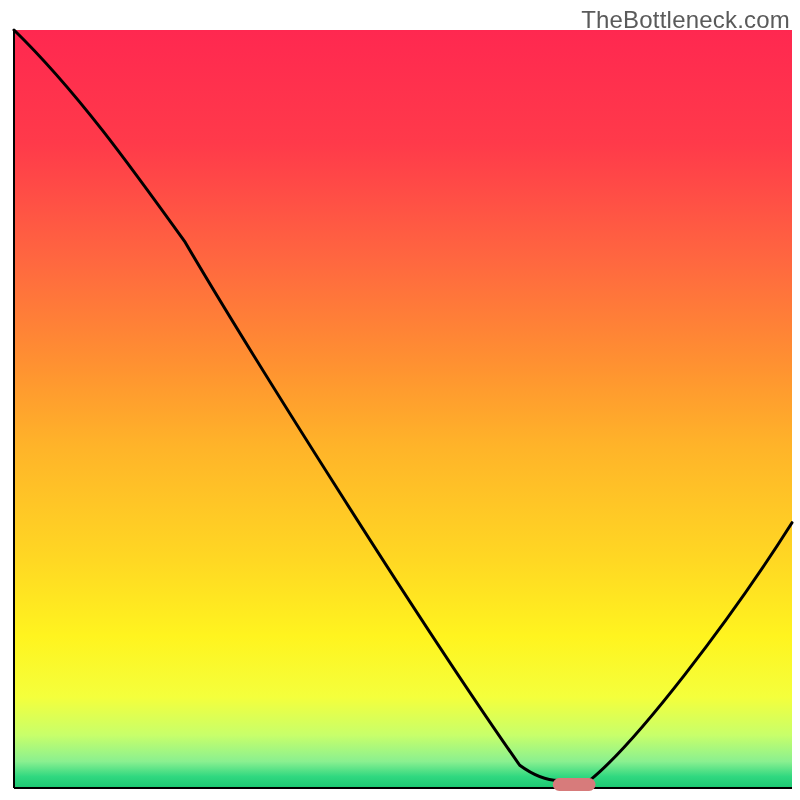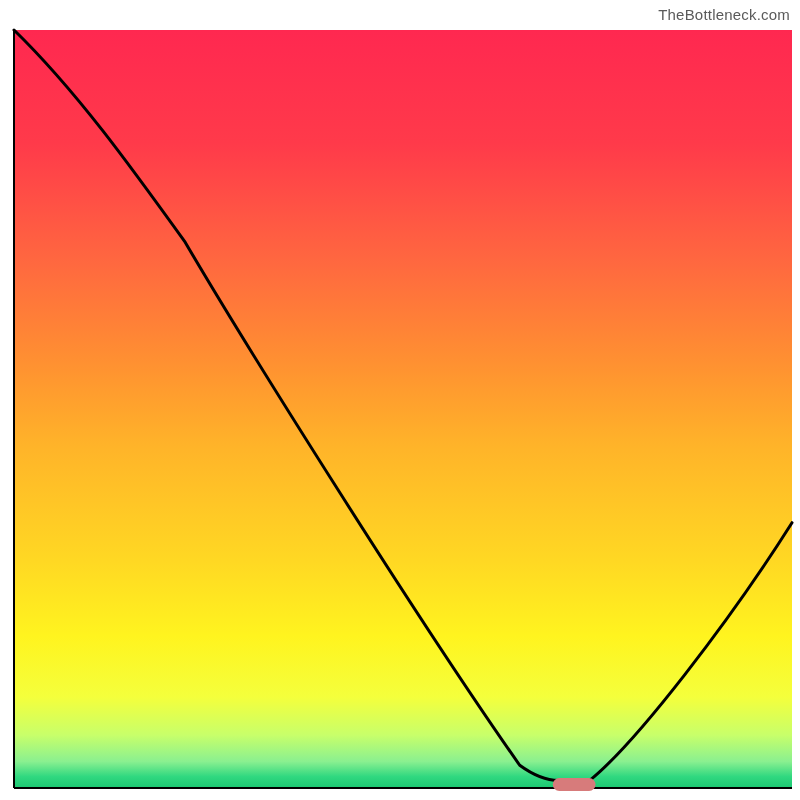--- a/index.html
+++ b/index.html
@@ -13,21 +13,21 @@
   .chart-container {
     position: relative;
     width: 800px;
     height: 800px;
   }
   .watermark {
     position: absolute;
     top: 6px;
     right: 10px;
     font-family: Arial, Helvetica, sans-serif;
-    font-size: 15px;
+    font-size: 24px;
     font-weight: 500;
     color: #5a5a5a;
     z-index: 10;
     letter-spacing: 0.2px;
   }
   svg {
     display: block;
   }
 </style>
 </head>

